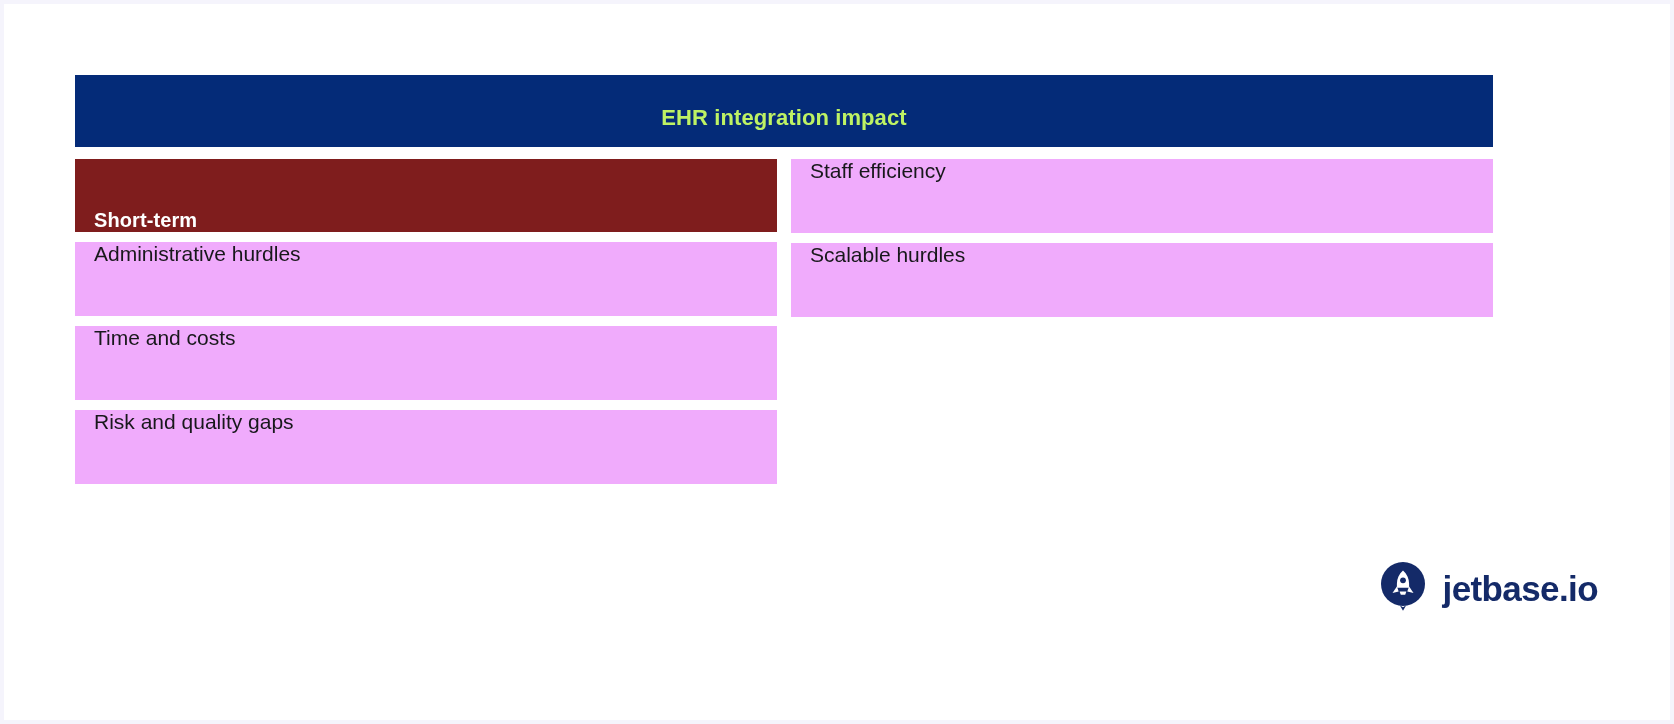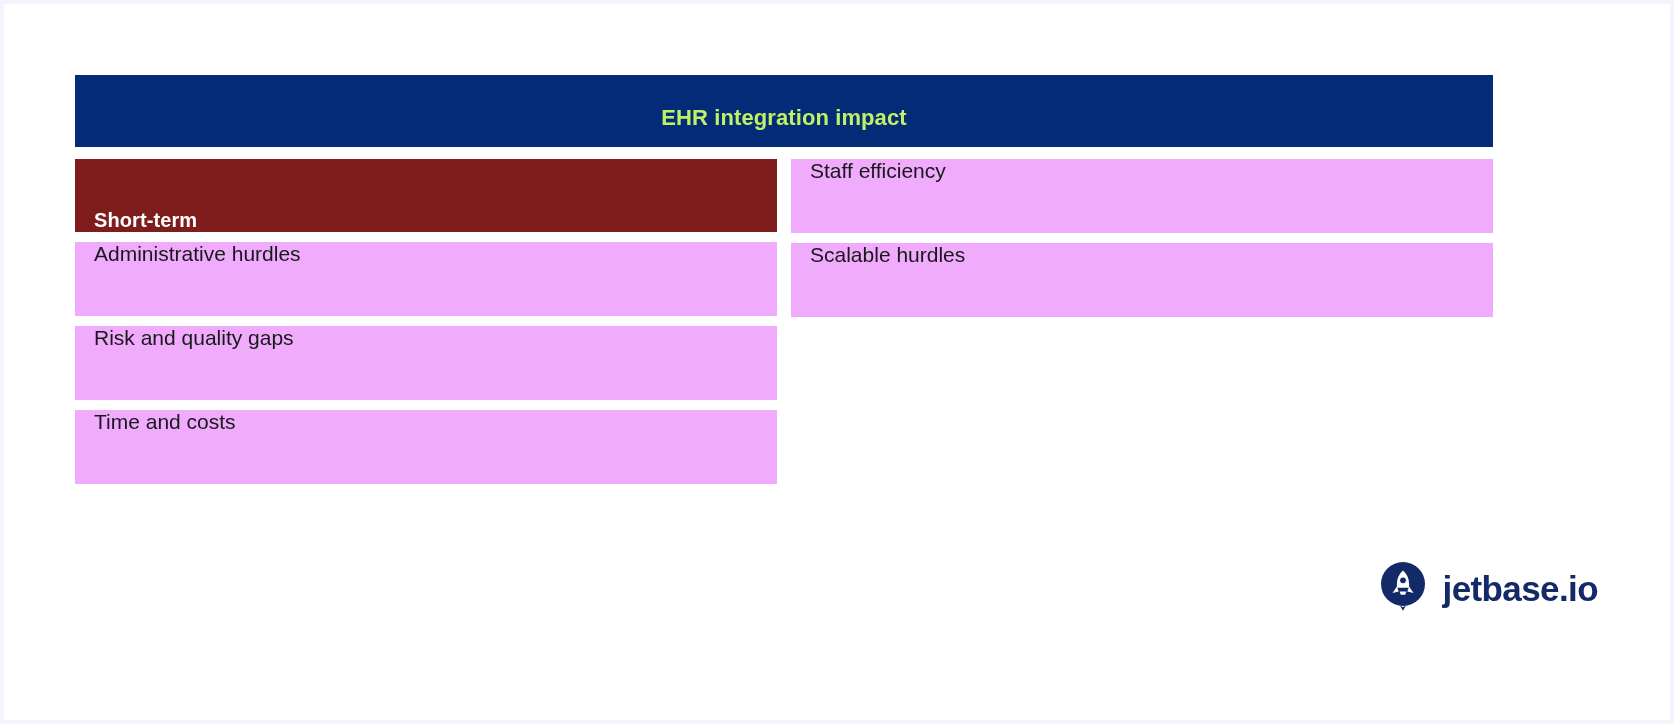--- a/index.html
+++ b/index.html
@@ -128,24 +128,24 @@
     <div class="columns">
 
       <div class="column">
         <div class="column-header">
           <span class="column-header-text">Short-term</span>
         </div>
         <div class="cell">
           <span class="cell-text">Administrative hurdles</span>
         </div>
         <div class="cell">
-          <span class="cell-text">Risk and quality gaps</span>
+          <span class="cell-text">Time and costs</span>
         </div>
         <div class="cell">
-          <span class="cell-text">Time and costs</span>
+          <span class="cell-text">Risk and quality gaps</span>
         </div>
       </div>
 
       <div class="column">
         <div class="cell">
           <span class="cell-text">Staff efficiency</span>
         </div>
         <div class="cell">
           <span class="cell-text">Scalable hurdles</span>
         </div>

